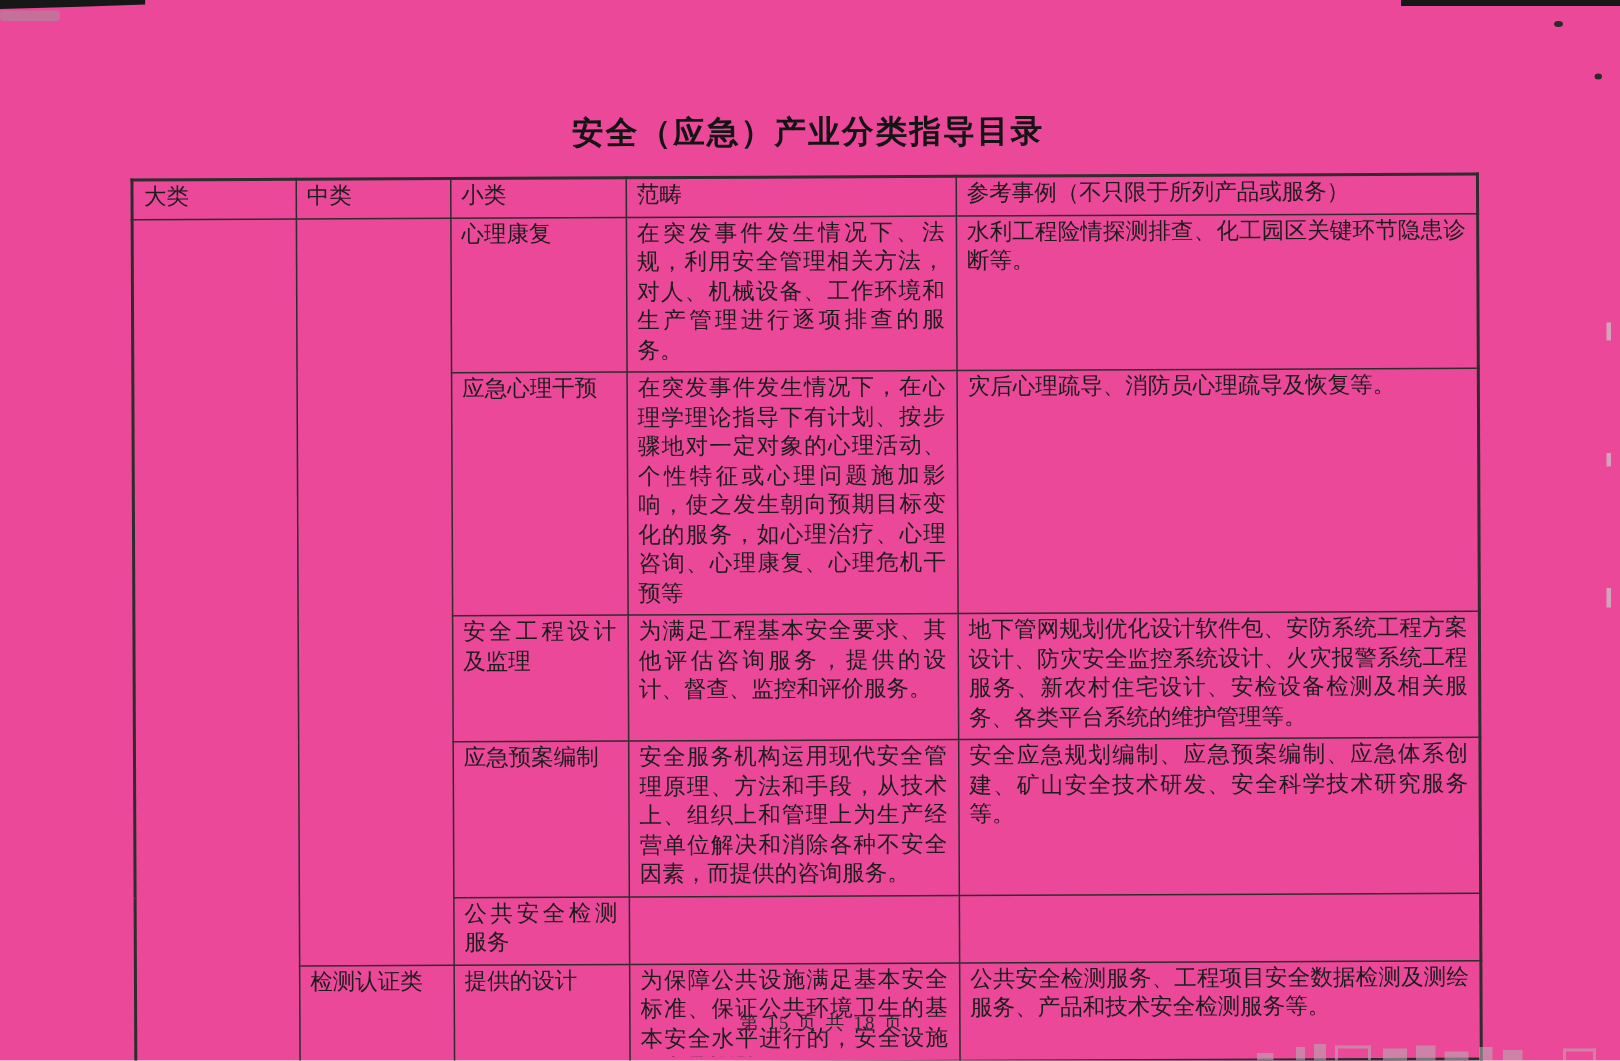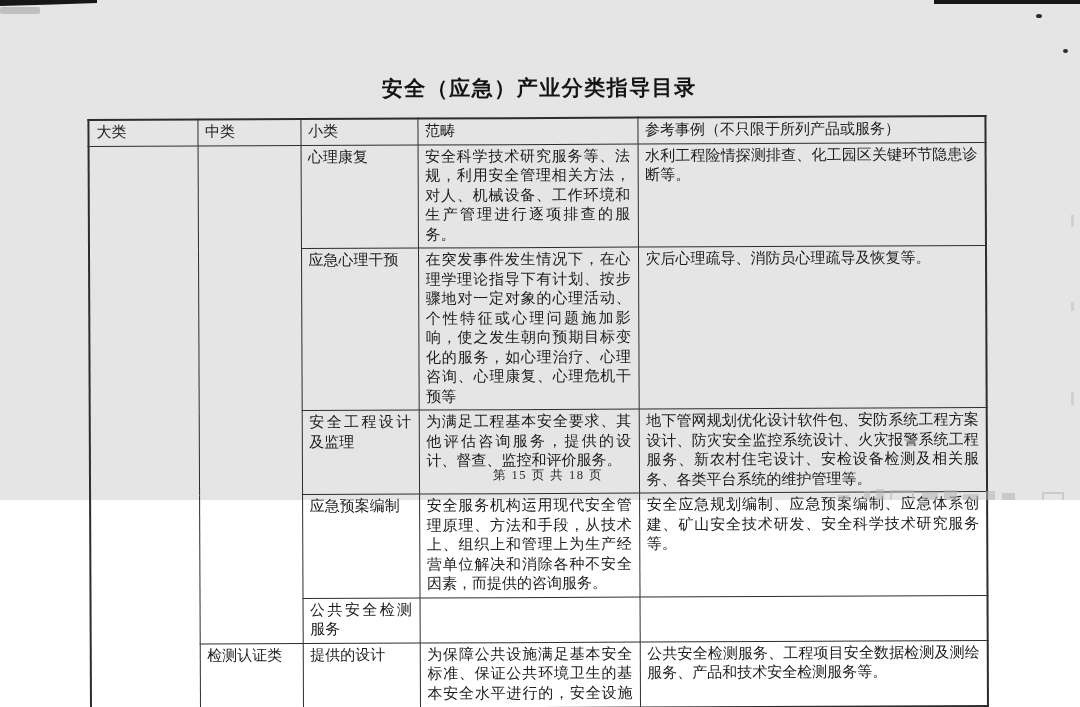--- a/index.html
+++ b/index.html
@@ -1,19 +1,19 @@
 <!DOCTYPE html>
 <html><head>
 <meta charset="utf-8">
 <style>
   * { margin: 0; padding: 0; box-sizing: border-box; }
   html, body { width: 1080px; height: 707px; overflow: hidden; background: #ffffff; }
   .page {
-    position: relative; width: 1080px; height: 500px;
-    background: #e5e5e5;
+    position: relative; width: 1080px; height: 707px;
+    background: #ec4899;
     font-family: "Liberation Serif", serif;
     color: #1c1c1c;
     text-decoration: underline;
   }
   .content { position: absolute; inset: 0; transform: rotate(-0.25deg); }
   .doc-title {
     margin-top: 74px; text-align: center;
     font-family: "Liberation Sans", sans-serif;
     font-size: 21px; font-weight: bold; letter-spacing: 1.5px; color: #141414;
   }
@@ -89,21 +89,21 @@
           <th>小类</th>
           <th>范畴</th>
           <th>参考事例（不只限于所列产品或服务）</th>
         </tr>
       </thead>
       <tbody>
         <tr>
           <td rowspan="6"></td>
           <td rowspan="5"></td>
           <td>心理康复</td>
-          <td>安全科学技术研究服务等、法规，利用安全管理相关方法，对人、机械设备、工作环境和生产管理进行逐项排查的服务。</td>
+          <td>在突发事件发生情况下、法规，利用安全管理相关方法，对人、机械设备、工作环境和生产管理进行逐项排查的服务。</td>
           <td>水利工程险情探测排查、化工园区关键环节隐患诊断等。</td>
         </tr>
         <tr>
           <td>应急心理干预</td>
           <td>在突发事件发生情况下，在心理学理论指导下有计划、按步骤地对一定对象的心理活动、个性特征或心理问题施加影响，使之发生朝向预期目标变化的服务，如心理治疗、心理咨询、心理康复、心理危机干预等</td>
           <td>灾后心理疏导、消防员心理疏导及恢复等。</td>
         </tr>
         <tr>
           <td>安全工程设计及监理</td>
           <td>为满足工程基本安全要求、其他评估咨询服务，提供的设计、督查、监控和评价服务。</td>

